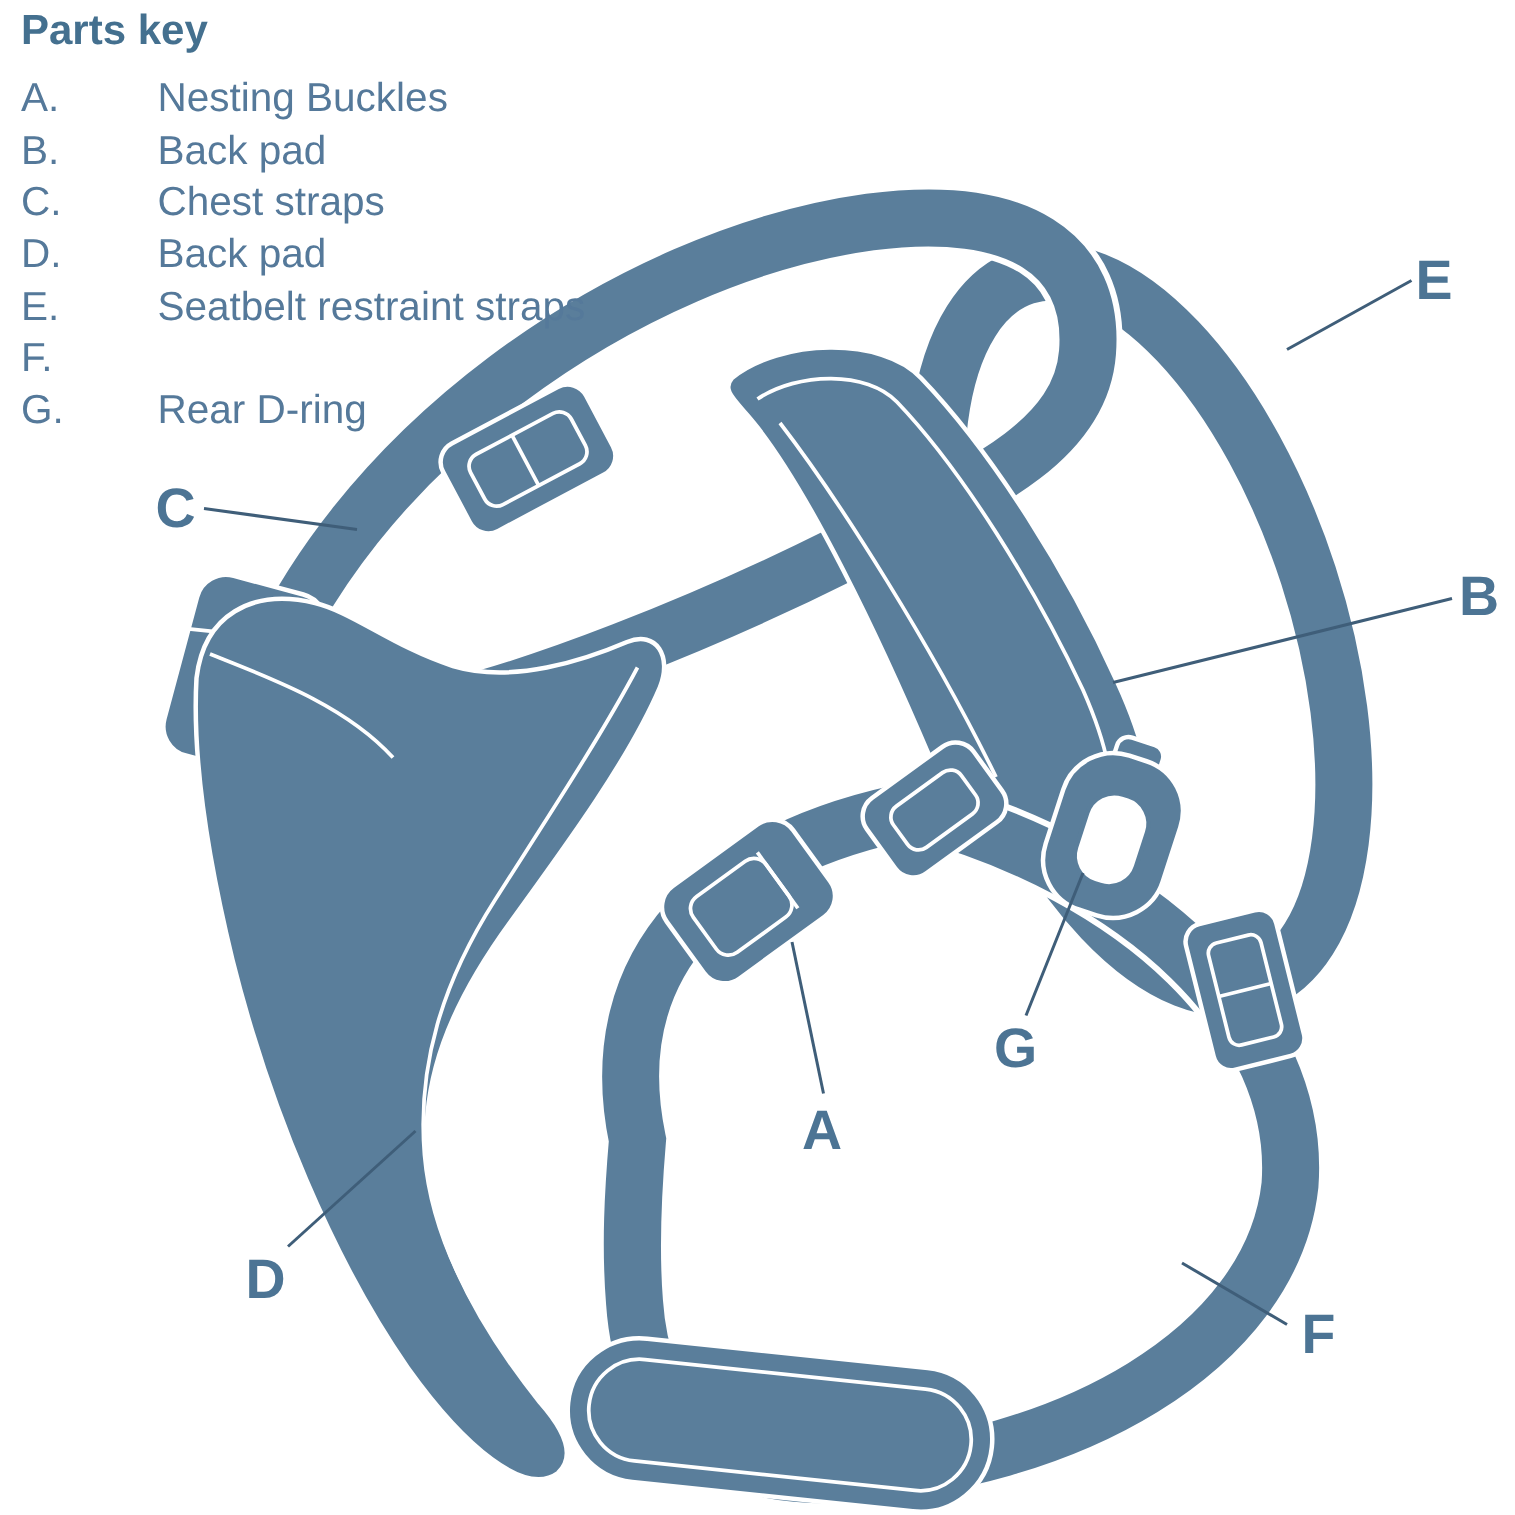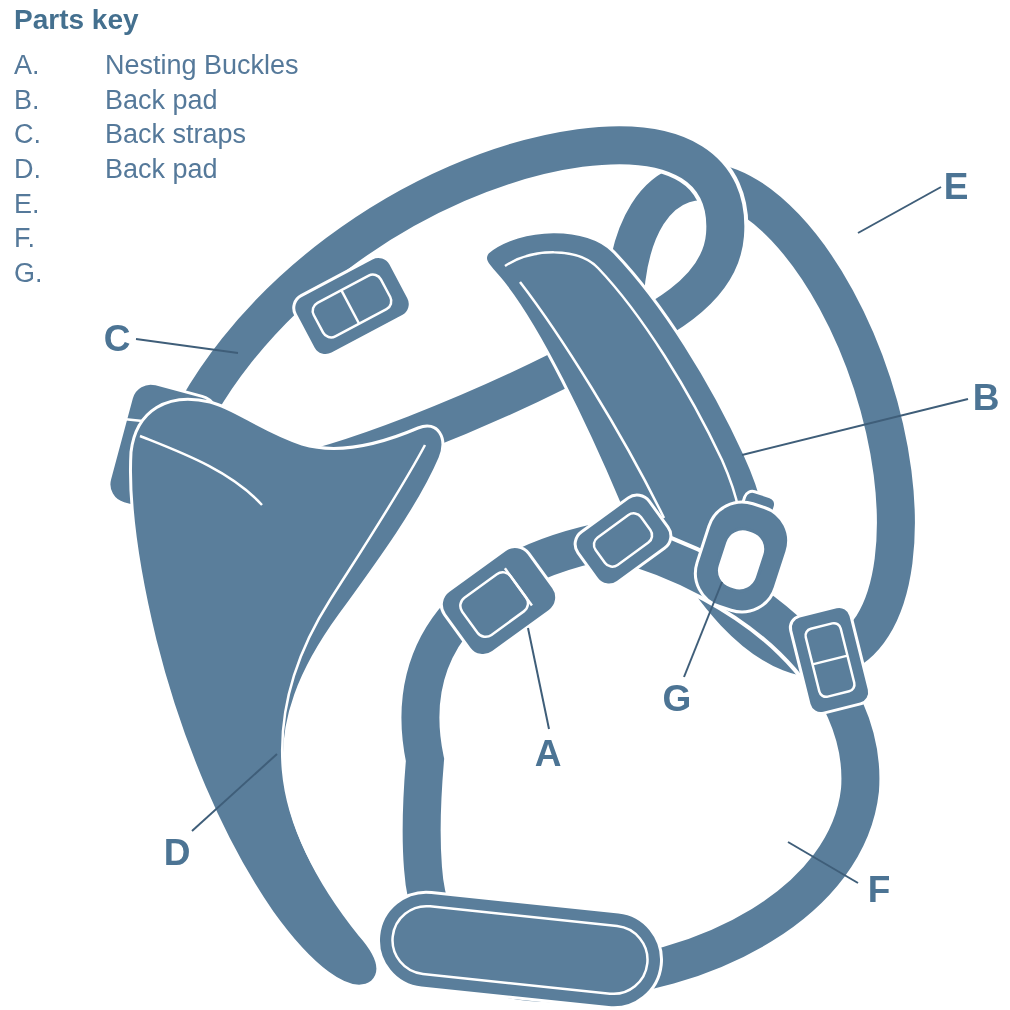--- a/index.html
+++ b/index.html
@@ -50,34 +50,36 @@
       <li>
         <span class="letter">A.</span>
         <span class="plabel">Nesting Buckles</span>
       </li>
       <li>
         <span class="letter">B.</span>
         <span class="plabel">Back pad</span>
       </li>
       <li>
         <span class="letter">C.</span>
-        <span class="plabel">Back straps</span>
+        <span class="plabel">Chest straps</span>
       </li>
       <li>
         <span class="letter">D.</span>
         <span class="plabel">Back pad</span>
       </li>
       <li>
         <span class="letter">E.</span>
+        <span class="plabel">Seatbelt restraint straps</span>
       </li>
       <li>
         <span class="letter">F.</span>
       </li>
       <li>
         <span class="letter">G.</span>
+        <span class="plabel">Rear D-ring</span>
       </li>
     </ul>
   </div>
 
   <svg width="1010" height="1010" viewBox="0 0 1010 1010">
 
     <g>
       <ellipse class="band-out" cx="760" cy="420" rx="118" ry="248" transform="rotate(-18 760 420)"></ellipse>
       <ellipse class="band-in" cx="760" cy="420" rx="118" ry="248" transform="rotate(-18 760 420)"></ellipse>
     </g>

